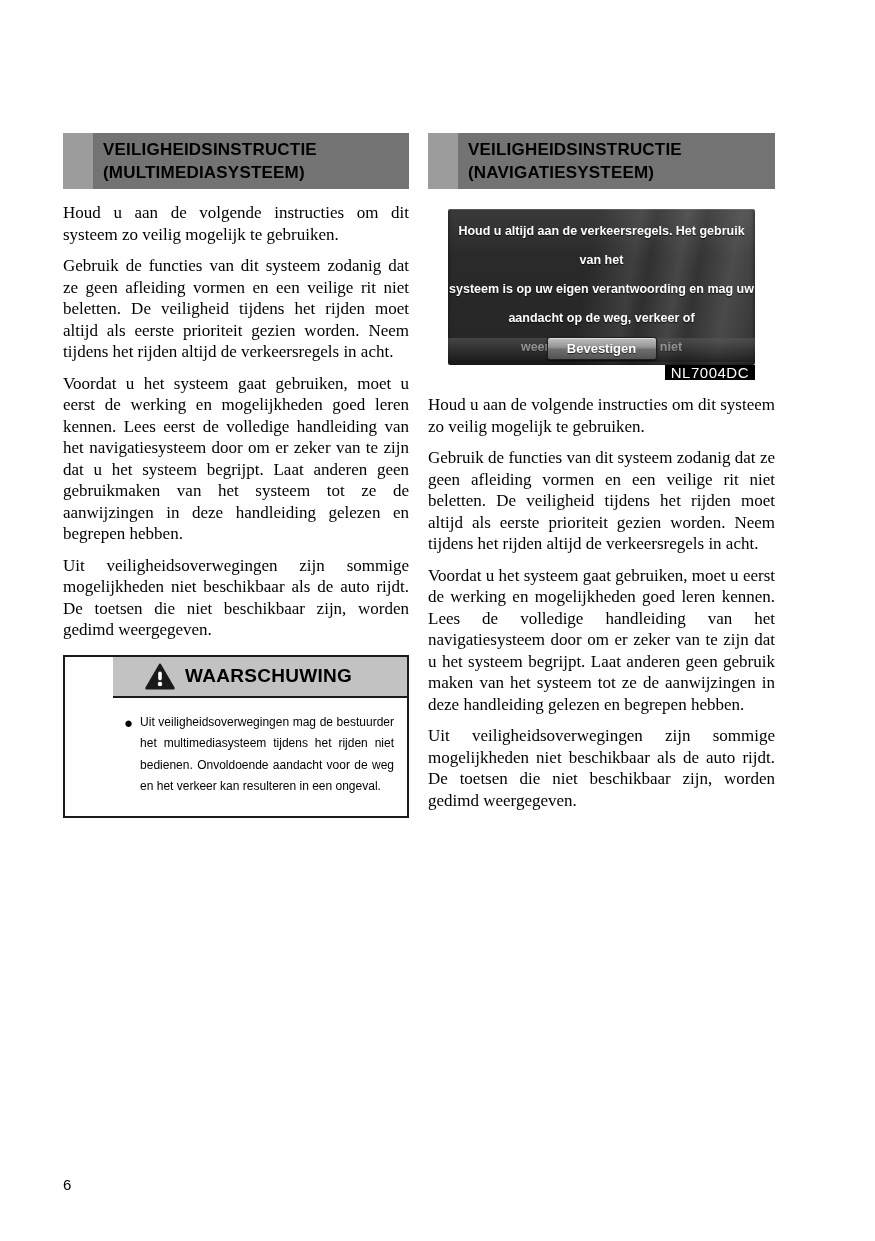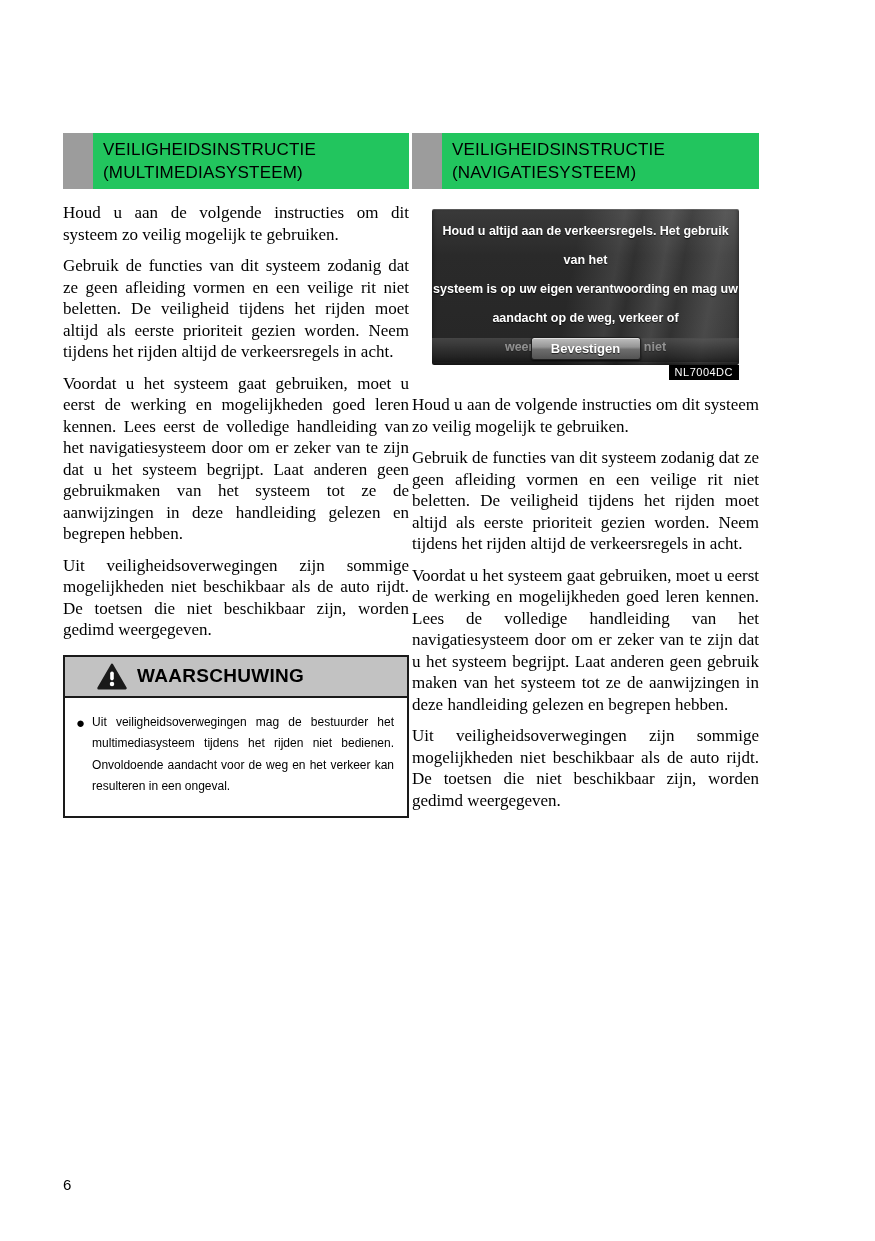--- a/index.html
+++ b/index.html
@@ -2,38 +2,38 @@
 <html lang="nl"><head>
 <meta charset="utf-8">
 <style>
   html,body{margin:0;padding:0;background:#fff;}
   .page{
     position:relative;width:875px;height:1241px;background:#ffffff;
     font-family:"Liberation Sans",sans-serif;color:#000;overflow:hidden;
   }
   .column{position:absolute;top:133px;}
   .col-left{left:63px;width:346px;}
-  .col-right{left:412px;width:347px;}
+  .col-right{left:428px;width:347px;}
 
   
   .section-header{display:flex;align-items:stretch;}
   .header-accent{width:30px;background:#9c9c9c;flex:0 0 30px;}
   .header-text{
-    flex:1;background:#22c55e;font-weight:normal;font-size:17px;line-height:23px;
+    flex:1;background:#737373;font-weight:bold;font-size:17px;line-height:23px;
     padding:5px 6px 5px 10px;letter-spacing:.2px;
   }
 
   
   .body-text{margin-top:13px;}
   .para{
     font-size:17px;line-height:21.5px;text-align:justify;margin:0 0 10px 0;font-family:Liberation Serif, serif;
   }
 
   
-  .warning-box{border:2px solid #1a1a1a;margin-top:14px;}
+  .warning-box{border:2px solid #1a1a1a;margin-top:14px;padding-left:48px;}
   .warning-header{
     background:#c2c2c2;border-bottom:2px solid #1a1a1a;
     display:flex;align-items:center;gap:10px;padding:6px 8px 6px 32px;
   }
   .warning-icon{width:30px;height:27px;display:block;flex:0 0 30px;}
   .warning-title{font-weight:bold;font-size:19px;letter-spacing:.3px;}
   .warning-body{padding:14px 13px 18px 11px;}
   .warning-item{display:flex;gap:7px;}
   .warning-bullet{font-size:15px;line-height:21.5px;flex:0 0 auto;}
   .warning-text{font-size:12px;line-height:21.5px;text-align:justify;}
@@ -64,21 +64,21 @@
     position:absolute;left:50%;transform:translateX(-50%);bottom:5px;
     width:108px;height:21px;border:1px solid #1f1f1f;border-radius:3px;
     background:linear-gradient(180deg,#c0c0c0 0%,#969696 42%,#6d6d6d 55%,#535353 100%);
     box-shadow:0 1px 2px rgba(0,0,0,.7), inset 0 1px 0 rgba(255,255,255,.5);
     color:#fff;font-size:13px;font-weight:bold;display:flex;align-items:center;justify-content:center;
     text-shadow:0 1px 1px rgba(0,0,0,.7);
   }
   .nav-caption-row{position:relative;height:15px;}
   .nav-code{
     position:absolute;right:0;top:0;background:#000;color:#fff;
-    font-size:11px;line-height:13px;padding:1px 6px;letter-spacing:.5px;
+    font-size:15px;line-height:13px;padding:1px 6px;letter-spacing:.5px;
   }
 
   .page-number{position:absolute;left:63px;top:1176px;font-size:15px;}
 </style>
 </head>
 <body>
 
 <div class="page">
 
   <div class="column col-left">

